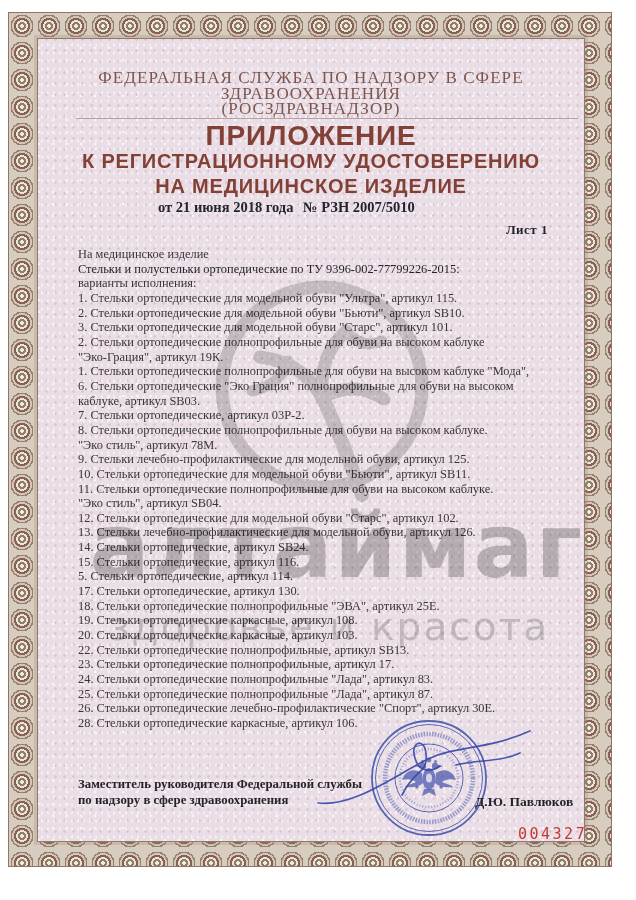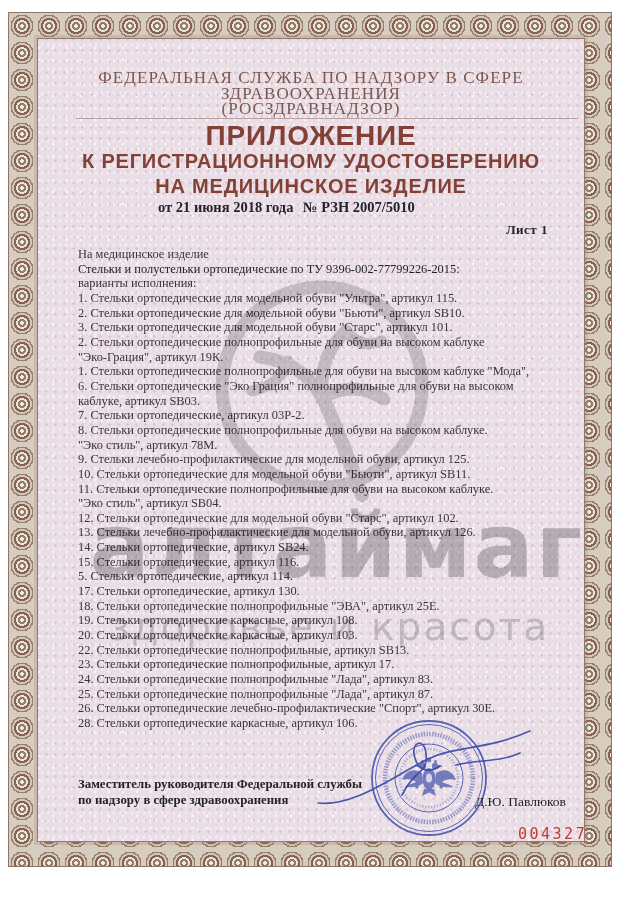--- a/index.html
+++ b/index.html
@@ -35,21 +35,21 @@
   .daterow{top:160px;left:0;right:16px;height:20px;font-weight:bold;font-size:14.5px;color:#23242e;}
   .daterow .d{position:absolute;left:120px;}
   .daterow .n{position:absolute;left:265px;}
   .sheet{top:183px;right:36px;font-weight:bold;font-size:13px;color:#23242e;letter-spacing:.5px;font-family:Liberation Serif, serif;}
   
   .bodytext{top:208px;left:40px;right:8px;font-size:12.4px;line-height:14.65px;color:#38363a;z-index:2;}
   .bline{white-space:nowrap;}
   .bline.b{font-weight:normal;color:#25232a;}
   
   .sigblock{top:738px;left:40px;font-weight:bold;font-size:12.8px;line-height:15.5px;color:#25232a;z-index:2;}
-  .signame{top:755px;left:437px;font-weight:normal;font-size:13.5px;color:#25232a;z-index:4;}
+  .signame{top:755px;left:437px;font-weight:bold;font-size:13.5px;color:#25232a;z-index:4;}
   .serial{top:786px;left:480px;font-family:"DejaVu Sans Mono",monospace;
           font-size:15px;letter-spacing:2.5px;color:#c23a31;z-index:3;}
   
   .wm{pointer-events:none;mix-blend-mode:multiply;z-index:5;}
   .wm-logo{left:166px;top:230px;width:236px;height:236px;opacity:.30;}
   .wm-main{top:455px;left:0;right:0;text-align:right;font-family:"DejaVu Sans",sans-serif;
            font-weight:bold;font-size:89px;letter-spacing:2px;color:#8a8a8a;opacity:.50;}
   .wm-sub{top:565px;left:36px;right:0;text-align:center;font-family:"DejaVu Sans",sans-serif;
           font-size:39px;letter-spacing:2px;color:#9b9b9b;opacity:.48;}
   

